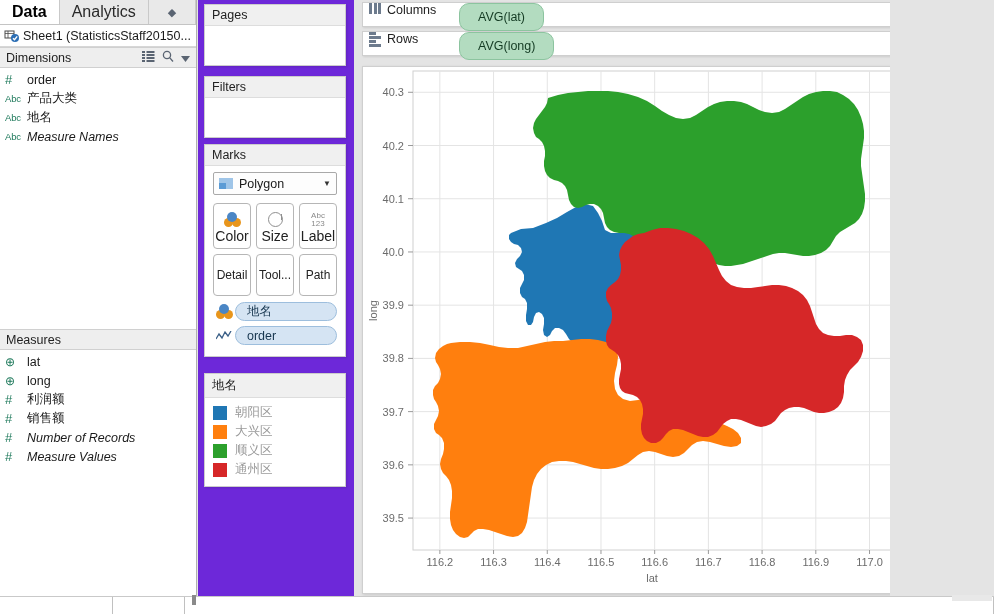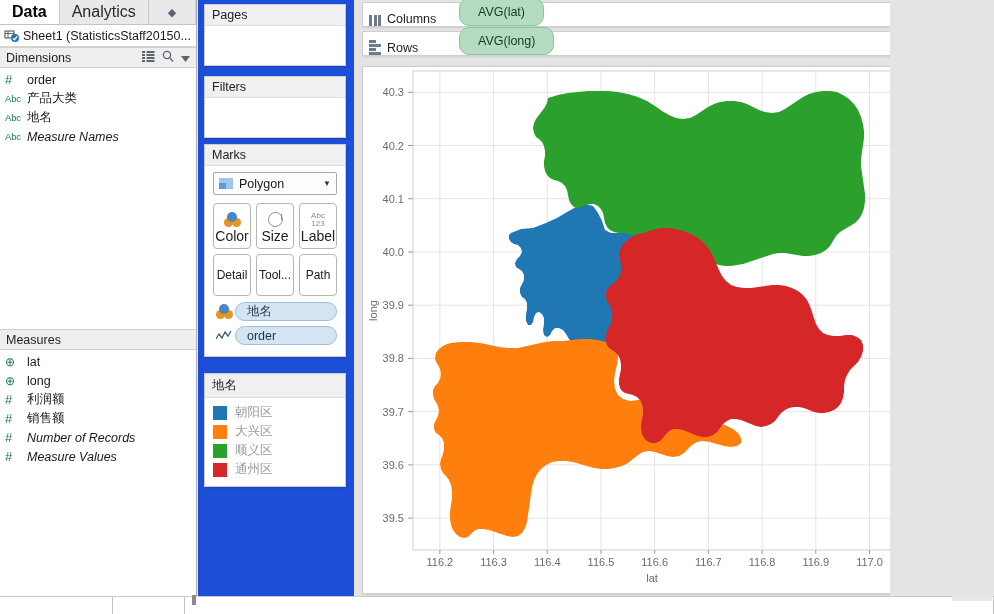--- a/index.html
+++ b/index.html
@@ -63,21 +63,21 @@
   .ftype.abc { font-size: 9.5px; color: #1f7a5c; letter-spacing: -0.2px; }
   .ftype.geo { font-size: 12px; color: #1f7a5c; }
   .fname { font-size: 12.5px; color: #1a1a1a; }
   .fname.italic { font-style: italic; }
 
   #measures-block { position: absolute; left: 0; top: 329px; width: 196px; }
 
   
   #cards-col {
     position: absolute; left: 198px; top: 0; width: 156px; height: 596px;
-    background: #1d4ed8;
+    background: #6d28d9;
   }
   .card {
     background: #ffffff; border: 1px solid #cccccc;
     box-shadow: 1px 1px 2px rgba(0,0,0,0.12);
     margin: 4px 8px 6px 6px;
   }
   .card-title {
     background: #f0f0f0; border-bottom: 1px solid #dddddd;
     padding: 3px 7px; font-size: 12.5px; color: #222;
   }
@@ -143,21 +143,21 @@
   .legend-row { display: flex; align-items: center; height: 19px; }
   .legend-swatch { width: 14px; height: 14px; margin-right: 8px; flex: 0 0 14px; }
   .legend-label { font-size: 12.5px; color: #9a9a9a; }
 
   
   #viz-area { position: absolute; left: 362px; top: 0; width: 632px; height: 596px;
     background: #e4e4e4; }
 
   #shelves { position: absolute; left: 0; top: 2px; width: 612px; }
   .shelf {
-    display: flex; align-items: flex-end; height: 25px; margin-bottom: 4px;
+    display: flex; align-items: flex-start; height: 25px; margin-bottom: 4px;
     background: #ffffff; border: 1px solid #cfcfcf;
     box-shadow: 1px 1px 2px rgba(0,0,0,0.10);
   }
   .shelf-icon { width: 24px; flex: 0 0 24px; display: flex; align-items: center;
     justify-content: center; }
   .shelf-name { width: 72px; flex: 0 0 72px; font-size: 12.5px; color: #222; }
   .shelf-pill {
     height: 28px; padding: 0 18px; background: #b3dcc0;
     border: 1px solid #8cc49f; border-radius: 10px;
     display: inline-flex; align-items: center;

